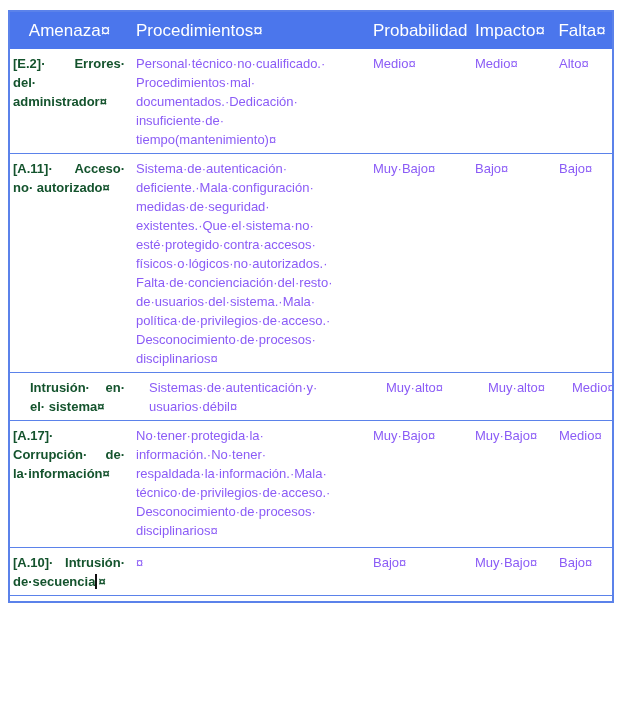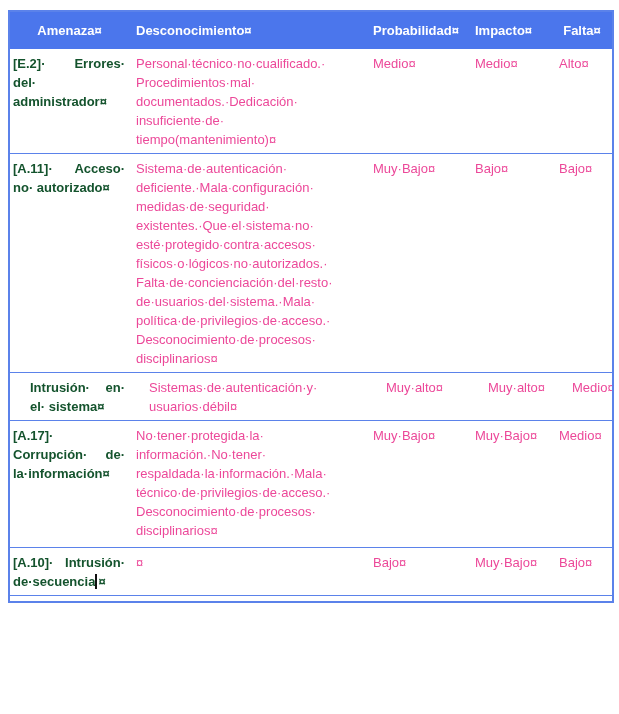--- a/index.html
+++ b/index.html
@@ -25,38 +25,38 @@
   }
   table.risk-table col.c1 { width: 120px; }
   table.risk-table col.c2 { width: 237px; }
   table.risk-table col.c3 { width: 102px; }
   table.risk-table col.c4 { width: 84px; }
   table.risk-table col.c5 { width: 61px; }
 
   thead th {
     background: #4b76ec;
     color: #ffffff;
-    font-weight: bold;
-    font-size: 13px;
+    font-weight: normal;
+    font-size: 17px;
     line-height: 18px;
     text-align: left;
     vertical-align: middle;
     padding: 8px 4px 8px 7px;
     height: 38px;
     box-sizing: border-box;
     overflow: hidden;
   }
   thead th.center { text-align: center; padding-left: 2px; padding-right: 2px; }
 
   tbody td {
     border-bottom: 1.6px solid #5b82ea;
     vertical-align: top;
     font-size: 13px;
     line-height: 19px;
-    color: #ec4899;
+    color: #8b5cf6;
     padding: 5px 4px 4px 7px;
     box-sizing: border-box;
     overflow: hidden;
     background: #ffffff;
   }
   td.col-amenaza {
     font-weight: bold;
     color: #14532d;
     text-align: justify;
     padding-left: 3px;
@@ -91,21 +91,21 @@
     <colgroup>
       <col class="c1">
         <col class="c2">
         <col class="c3">
         <col class="c4">
         <col class="c5">
     </colgroup>
     <thead>
       <tr>
         <th class="center">Amenaza¤</th>
-        <th>Desconocimiento¤</th>
+        <th>Procedimientos¤</th>
         <th>Probabilidad¤</th>
         <th>Impacto¤</th>
         <th class="center">Falta¤</th>
       </tr>
     </thead>
     <tbody>
       <tr class="row-h1">
         <td class="col-amenaza">[E.2]· Errores· del· administrador¤</td>
         <td class="col-vuln">Personal·técnico·no·cualificado.·
 Procedimientos·mal·

